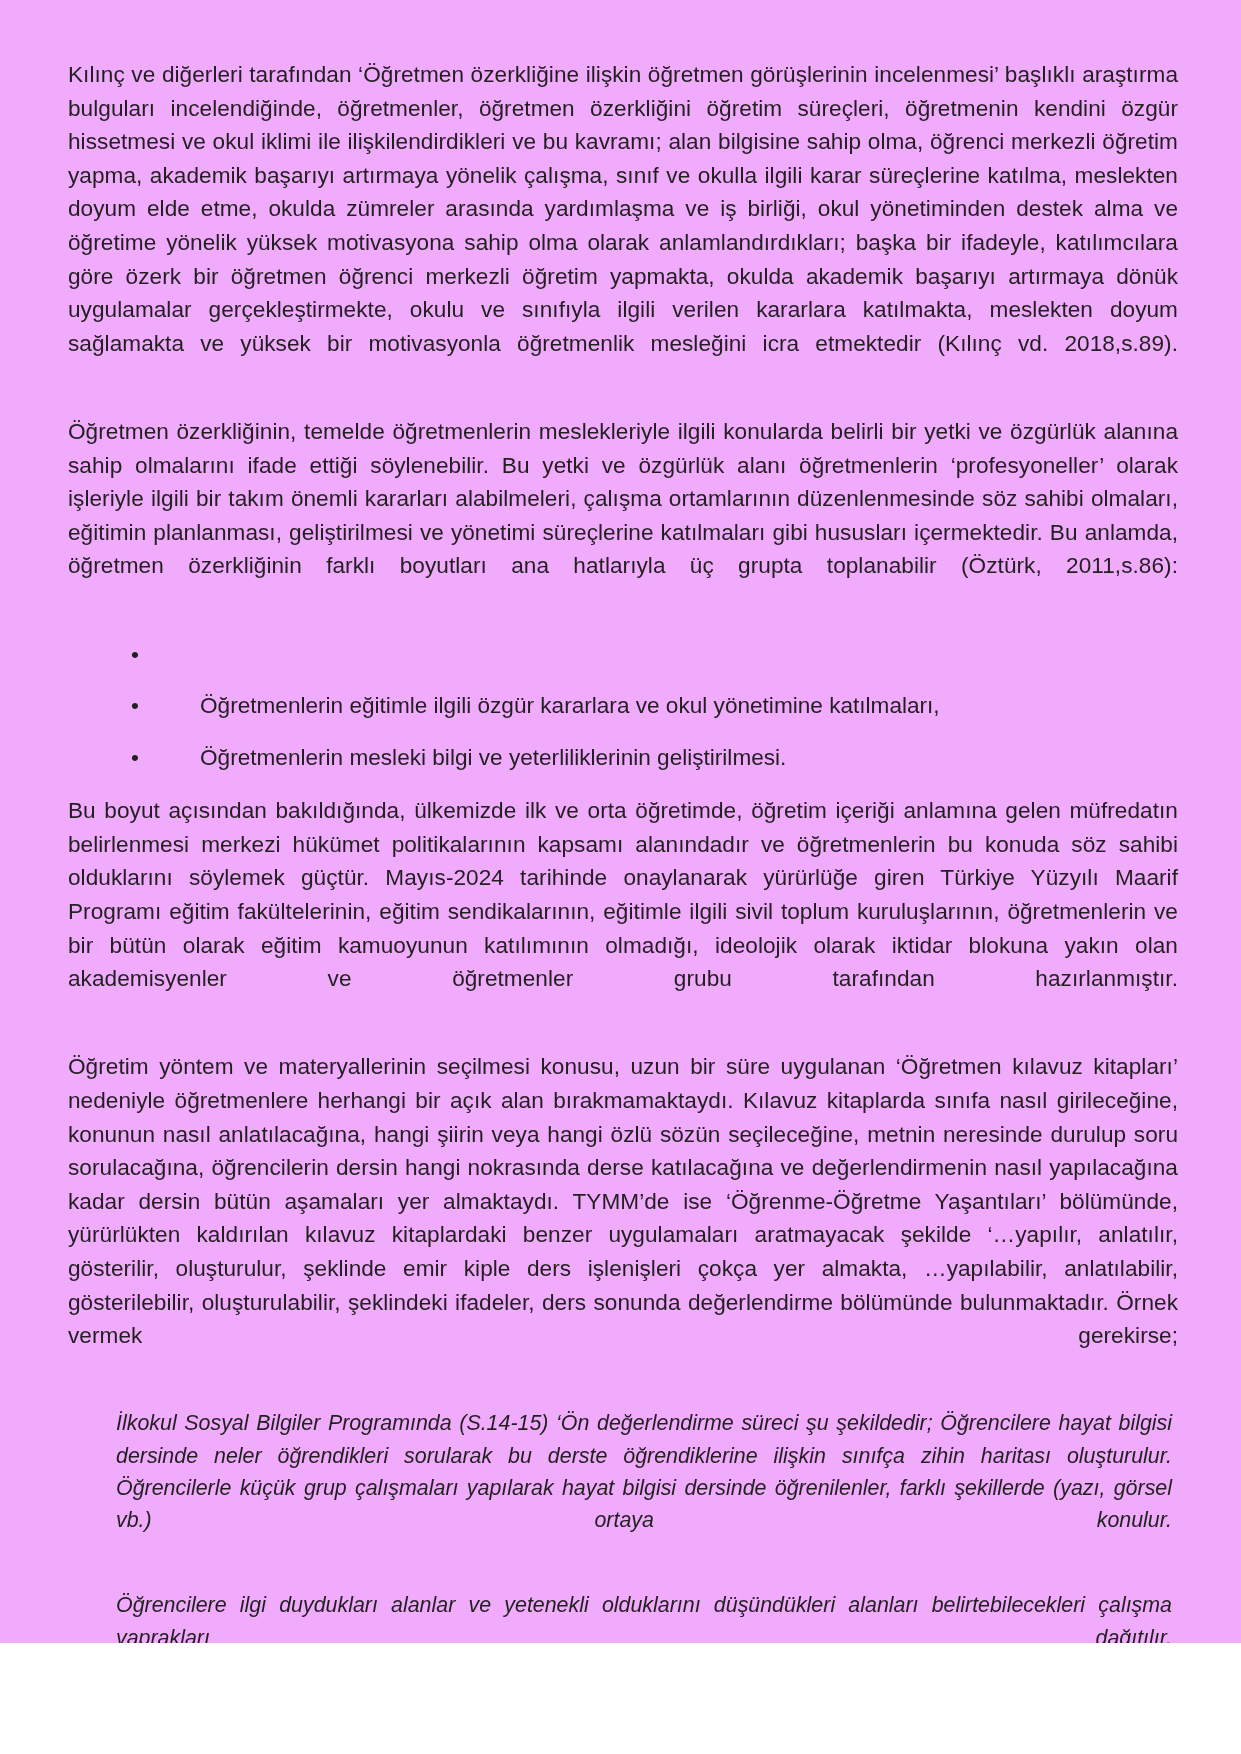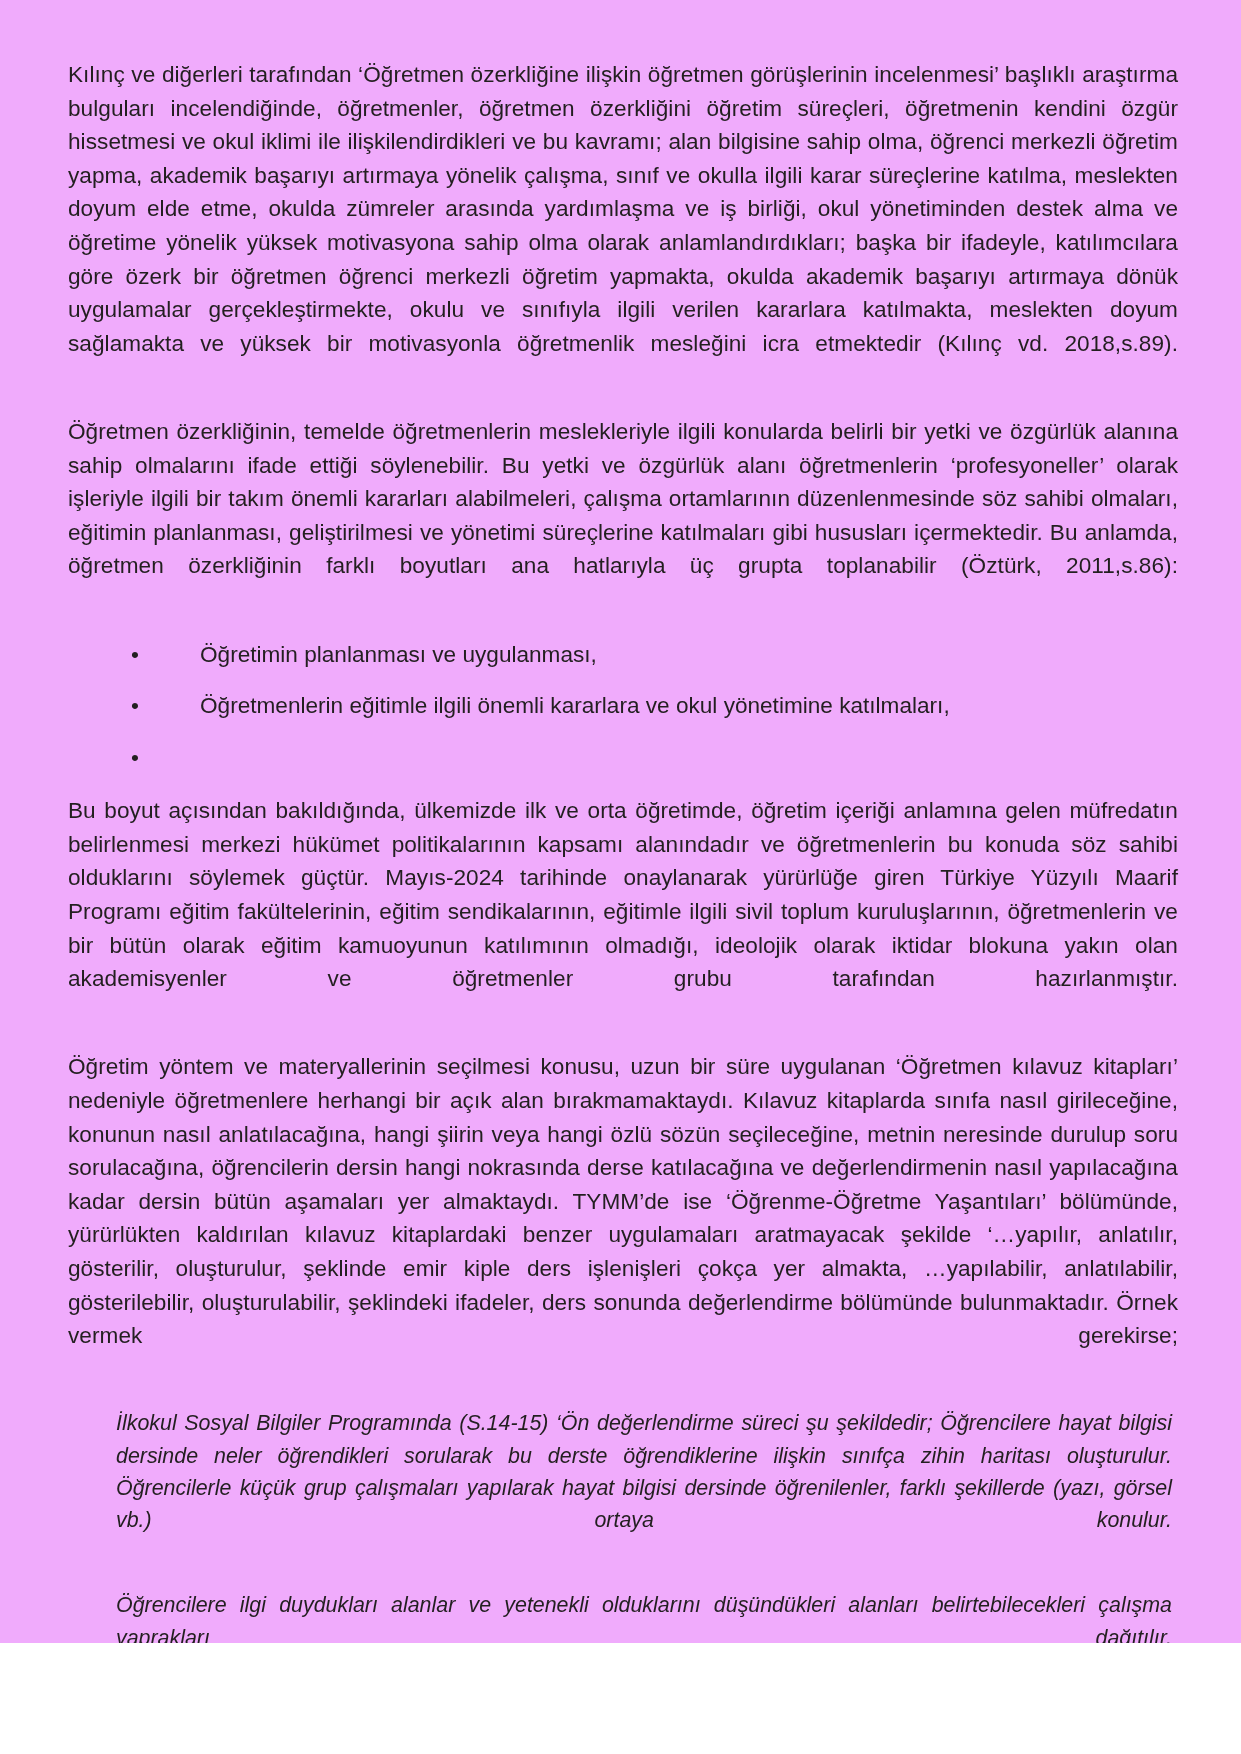--- a/index.html
+++ b/index.html
@@ -129,28 +129,28 @@
 
   <div class="content">
 
     <p class="body-par">Kılınç ve diğerleri tarafından ‘Öğretmen özerkliğine ilişkin öğretmen görüşlerinin incelenmesi’ başlıklı araştırma bulguları incelendiğinde, öğretmenler, öğretmen özerkliğini öğretim süreçleri, öğretmenin kendini özgür hissetmesi ve okul iklimi ile ilişkilendirdikleri ve bu kavramı; alan bilgisine sahip olma, öğrenci merkezli öğretim yapma, akademik başarıyı artırmaya yönelik çalışma, sınıf ve okulla ilgili karar süreçlerine katılma, meslekten doyum elde etme, okulda zümreler arasında yardımlaşma ve iş birliği, okul yönetiminden destek alma ve öğretime yönelik yüksek motivasyona sahip olma olarak anlamlandırdıkları; başka bir ifadeyle, katılımcılara göre özerk bir öğretmen öğrenci merkezli öğretim yapmakta, okulda akademik başarıyı artırmaya dönük uygulamalar gerçekleştirmekte, okulu ve sınıfıyla ilgili verilen kararlara katılmakta, meslekten doyum sağlamakta ve yüksek bir motivasyonla öğretmenlik mesleğini icra etmektedir (Kılınç vd. 2018,s.89).</p>
 
     <p class="body-par">Öğretmen özerkliğinin, temelde öğretmenlerin meslekleriyle ilgili konularda belirli bir yetki ve özgürlük alanına sahip olmalarını ifade ettiği söylenebilir. Bu yetki ve özgürlük alanı öğretmenlerin ‘profesyoneller’ olarak işleriyle ilgili bir takım önemli kararları alabilmeleri, çalışma ortamlarının düzenlenmesinde söz sahibi olmaları, eğitimin planlanması, geliştirilmesi ve yönetimi süreçlerine katılmaları gibi hususları içermektedir. Bu anlamda, öğretmen özerkliğinin farklı boyutları ana hatlarıyla üç grupta toplanabilir (Öztürk, 2011,s.86):</p>
 
     <ul class="bullet-list">
       <li>
         <span class="bullet-mark">•</span>
-        <span>Öğretimin planlanması ve uygulanması,</span>
       </li>
       <li>
         <span class="bullet-mark">•</span>
-        <span>Öğretmenlerin eğitimle ilgili önemli kararlara ve okul yönetimine katılmaları,</span>
+        <span>Öğretmenlerin eğitimle ilgili özgür kararlara ve okul yönetimine katılmaları,</span>
       </li>
       <li>
         <span class="bullet-mark">•</span>
+        <span>Öğretmenlerin mesleki bilgi ve yeterliliklerinin geliştirilmesi.</span>
       </li>
     </ul>
 
 
     <p class="body-par">Bu boyut açısından bakıldığında, ülkemizde ilk ve orta öğretimde, öğretim içeriği anlamına gelen müfredatın belirlenmesi merkezi hükümet politikalarının kapsamı alanındadır ve öğretmenlerin bu konuda söz sahibi olduklarını söylemek güçtür. Mayıs-2024 tarihinde onaylanarak yürürlüğe giren Türkiye Yüzyılı Maarif Programı eğitim fakültelerinin, eğitim sendikalarının, eğitimle ilgili sivil toplum kuruluşlarının, öğretmenlerin ve bir bütün olarak eğitim kamuoyunun katılımının olmadığı, ideolojik olarak iktidar blokuna yakın olan akademisyenler ve öğretmenler grubu tarafından hazırlanmıştır.</p>
 
     <p class="body-par">Öğretim yöntem ve materyallerinin seçilmesi konusu, uzun bir süre uygulanan ‘Öğretmen kılavuz kitapları’ nedeniyle öğretmenlere herhangi bir açık alan bırakmamaktaydı. Kılavuz kitaplarda sınıfa nasıl girileceğine, konunun nasıl anlatılacağına, hangi şiirin veya hangi özlü sözün seçileceğine, metnin neresinde durulup soru sorulacağına, öğrencilerin dersin hangi nokrasında derse katılacağına ve değerlendirmenin nasıl yapılacağına kadar dersin bütün aşamaları yer almaktaydı. TYMM’de ise ‘Öğrenme-Öğretme Yaşantıları’ bölümünde, yürürlükten kaldırılan kılavuz kitaplardaki benzer uygulamaları aratmayacak şekilde ‘…yapılır, anlatılır, gösterilir, oluşturulur, şeklinde emir kiple ders işlenişleri çokça yer almakta, …yapılabilir, anlatılabilir, gösterilebilir, oluşturulabilir, şeklindeki ifadeler, ders sonunda değerlendirme bölümünde bulunmaktadır. Örnek vermek gerekirse;</p>
 
     <blockquote class="quote-block">
       <p>İlkokul Sosyal Bilgiler Programında (S.14-15) ‘Ön değerlendirme süreci şu şekildedir; Öğrencilere hayat bilgisi dersinde neler öğrendikleri sorularak bu derste öğrendiklerine ilişkin sınıfça zihin haritası oluşturulur. Öğrencilerle küçük grup çalışmaları yapılarak hayat bilgisi dersinde öğrenilenler, farklı şekillerde (yazı, görsel vb.) ortaya konulur.</p>

